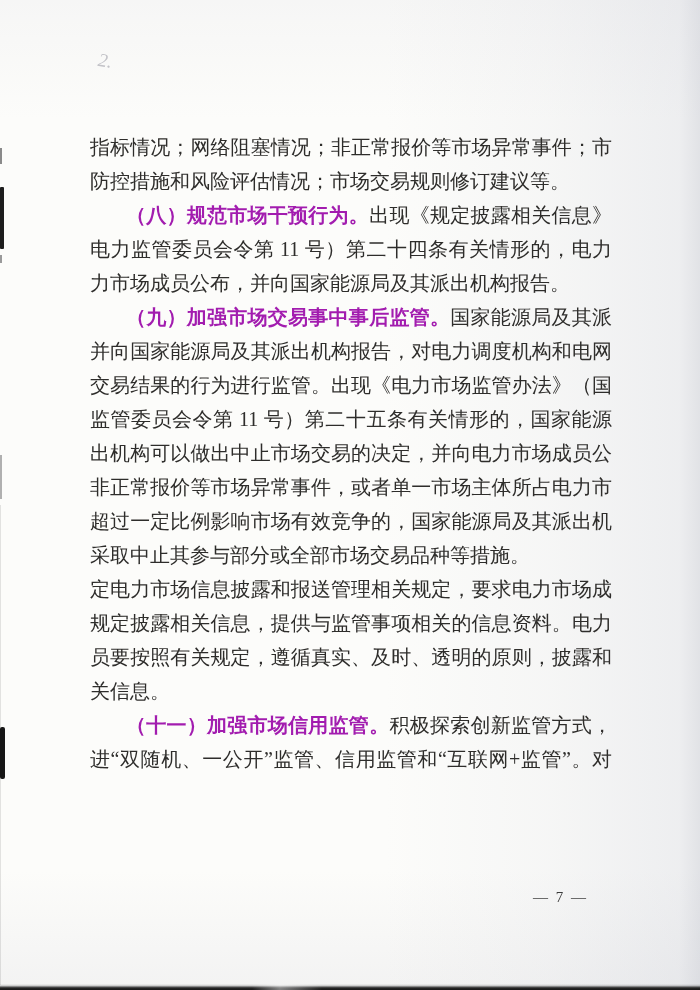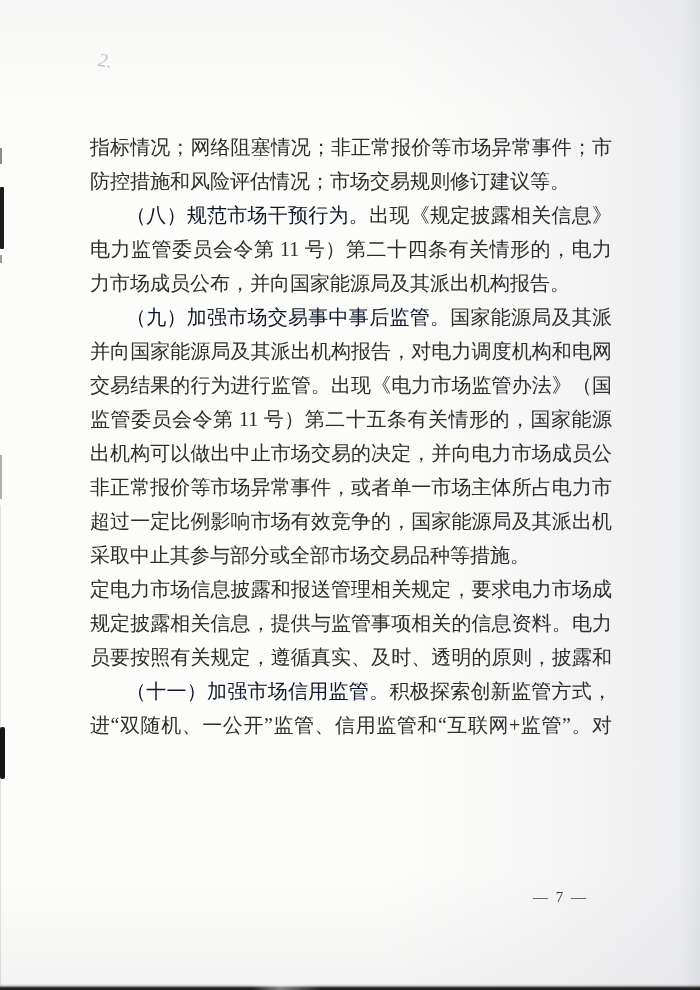--- a/index.html
+++ b/index.html
@@ -37,21 +37,21 @@
     overflow:hidden;white-space:nowrap;
     text-align:left;
   }
   .line.full{
     white-space:normal;
     text-align:justify;
     text-align-last:justify;
     text-justify:inter-ideograph;
   }
   .line.indent{text-indent:36px;}
-  .hd{font-weight:normal;color:#0f172a;}
+  .hd{font-weight:bold;color:#a21caf;}
   
   .page-number{
     position:absolute;top:889px;right:112px;
     font-size:15px;letter-spacing:2px;color:#3a3a3a;
   }
   
   .hand-mark{
     position:absolute;left:98px;top:50px;
     font-size:19px;color:#b6b6bd;opacity:.8;
     transform:rotate(9deg);
@@ -101,20 +101,21 @@
       <div class="line full"><span>并向国家能源局及其派出机构报告，对电力调度机构和电网企业执行</span></div>
       <div class="line full"><span>交易结果的行为进行监管。出现《电力市场监管办法》（国家电力</span></div>
       <div class="line full"><span>监管委员会令第 11 号）第二十五条有关情形的，国家能源局及其派</span></div>
       <div class="line full"><span>出机构可以做出中止市场交易的决定，并向电力市场成员公布原因。</span></div>
       <div class="line full"><span>非正常报价等市场异常事件，或者单一市场主体所占电力市场份额</span></div>
       <div class="line full"><span>超过一定比例影响市场有效竞争的，国家能源局及其派出机构可以</span></div>
       <div class="line"><span>采取中止其参与部分或全部市场交易品种等措施。</span></div>
       <div class="line full"><span>定电力市场信息披露和报送管理相关规定，要求电力市场成员按照</span></div>
       <div class="line full"><span>规定披露相关信息，提供与监管事项相关的信息资料。电力市场成</span></div>
       <div class="line full"><span>员要按照有关规定，遵循真实、及时、透明的原则，披露和报送相</span></div>
+      <div class="line"><span>关信息。</span></div>
       <div class="line indent full"><span class="hd">（十一）加强市场信用监管。</span><span>积极探索创新监管方式，研究推</span></div>
       <div class="line full"><span>进“双随机、一公开”监管、信用监管和“互联网+监管”。对电力市场</span></div>
     </div>
 
   <div class="page-number">— 7 —</div>
 
   <div class="artifact a1"></div>
   <div class="artifact a2"></div>
   <div class="artifact a3"></div>
   <div class="artifact a4"></div>

